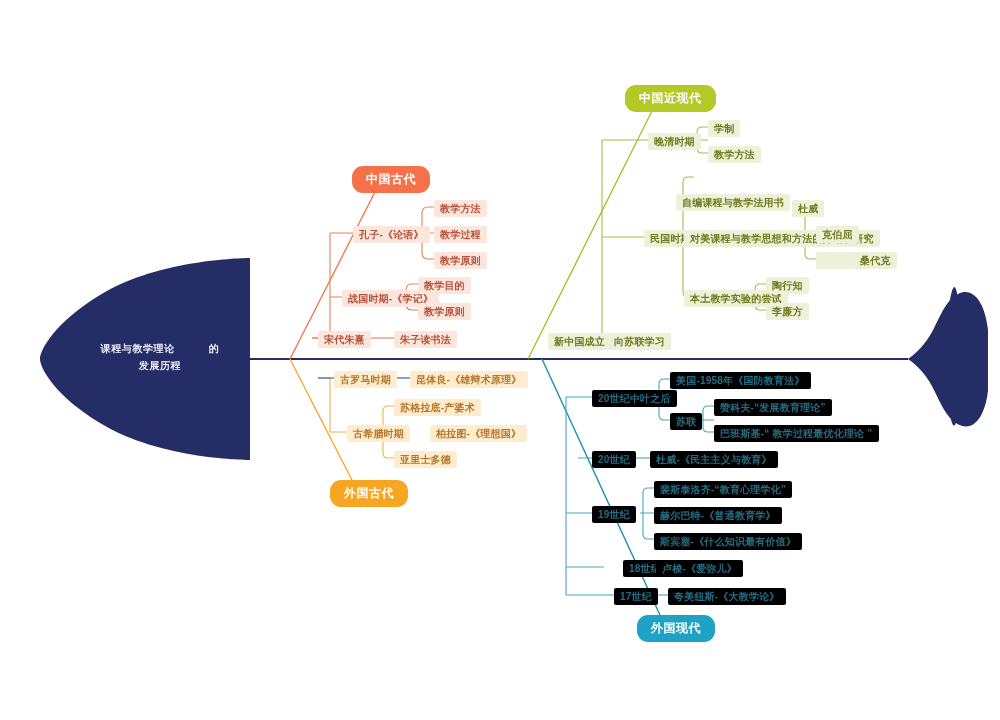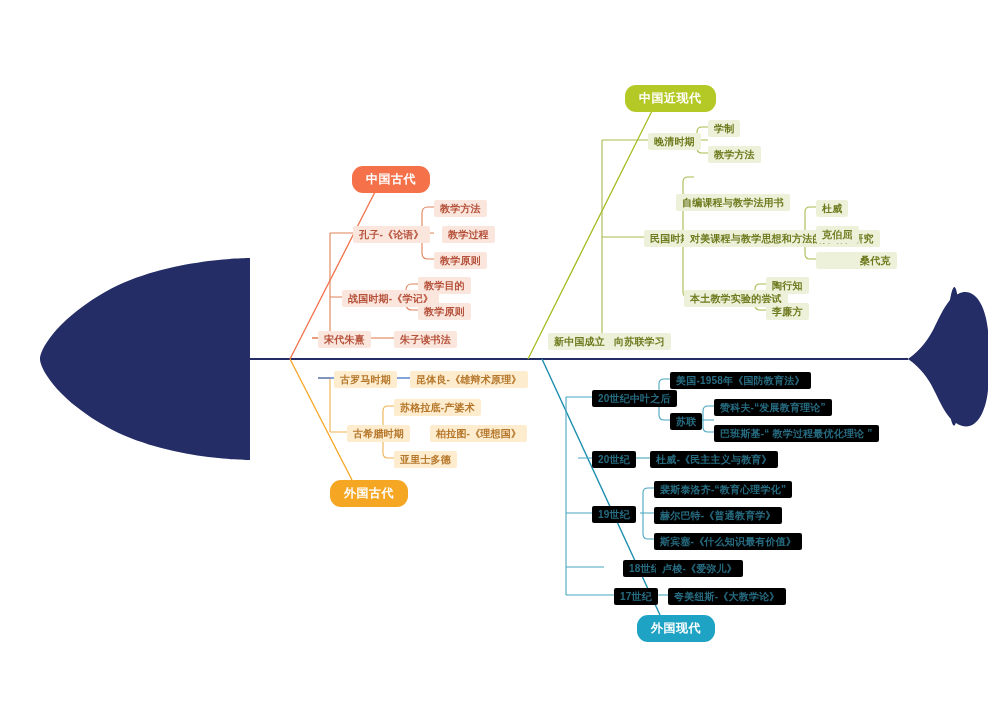--- a/index.html
+++ b/index.html
@@ -78,46 +78,50 @@
 
     <line x1="628" y1="458" x2="650" y2="458" stroke="#49a6c0" stroke-width="1.1"></line>
 
     <path d="M640,513 L648,513 M654,488 L648,488 Q643,488 643,493 L643,534 Q643,539 648,539 L654,539 M643,513 L654,513" stroke="#49a6c0" stroke-width="1.1" fill="none"></path>
 
     <line x1="634" y1="567" x2="656" y2="567" stroke="#49a6c0" stroke-width="1.1"></line>
 
     <line x1="646" y1="595" x2="668" y2="595" stroke="#49a6c0" stroke-width="1.1"></line>
   </svg>
 
+  <div class="head-text" style="left:70px;top:340px;width:180px;">
+    <span>课程与教学理论</span><span style="display:inline-block;width:34px;"></span><span>的</span><br>
+    <span>发展历程</span>
+  </div>
 
   <div class="cat c-red" style="left:352px;top:166px;">中国古代</div>
   <div class="cat c-green" style="left:625px;top:85px;">中国近现代</div>
   <div class="cat c-orange" style="left:330px;top:480px;">外国古代</div>
   <div class="cat c-blue" style="left:637px;top:615px;">外国现代</div>
 
   <div class="node n-red" style="left:353px;top:226px;">孔子-《论语》</div>
   <div class="node n-red" style="left:434px;top:200px;">教学方法</div>
-  <div class="node n-red" style="left:434px;top:226px;margin-left:8px;">教学过程</div>
+  <div class="node n-red" style="left:434px;top:226px;">教学过程</div>
   <div class="node n-red" style="left:434px;top:252px;">教学原则</div>
 
   <div class="node n-red" style="left:342px;top:290px;">战国时期-《学记》</div>
   <div class="node n-red" style="left:418px;top:277px;">教学目的</div>
   <div class="node n-red" style="left:418px;top:303px;">教学原则</div>
 
   <div class="node n-red" style="left:318px;top:331px;">宋代朱熹</div>
   <div class="node n-red" style="left:394px;top:331px;">朱子读书法</div>
 
   <div class="node n-green" style="left:648px;top:133px;">晚清时期</div>
   <div class="node n-green" style="left:708px;top:120px;">学制</div>
   <div class="node n-green" style="left:708px;top:146px;">教学方法</div>
 
   <div class="node n-green" style="left:644px;top:230px;">民国时期</div>
   <div class="node n-green" style="left:676px;top:170px;margin-top:24px;">自编课程与教学法用书</div>
   <div class="node n-green" style="left:684px;top:230px;">对美课程与教学思想和方法的介绍和研究</div>
-  <div class="node n-green" style="left:816px;top:200px;">杜威</div>
+  <div class="node n-green" style="left:792px;top:200px;">杜威</div>
   <div class="node n-green" style="left:816px;top:226px;">克伯屈</div>
   <div class="node n-green" style="left:816px;top:252px;padding-left:44px;">桑代克</div>
   <div class="node n-green" style="left:684px;top:290px;">本土教学实验的尝试</div>
   <div class="node n-green" style="left:766px;top:277px;">陶行知</div>
   <div class="node n-green" style="left:766px;top:303px;">李廉方</div>
 
   <div class="node n-green" style="left:548px;top:333px;">新中国成立</div>
   <div class="node n-green" style="left:608px;top:333px;">向苏联学习</div>
 
   <div class="node n-orange" style="left:334px;top:371px;">古罗马时期</div>

